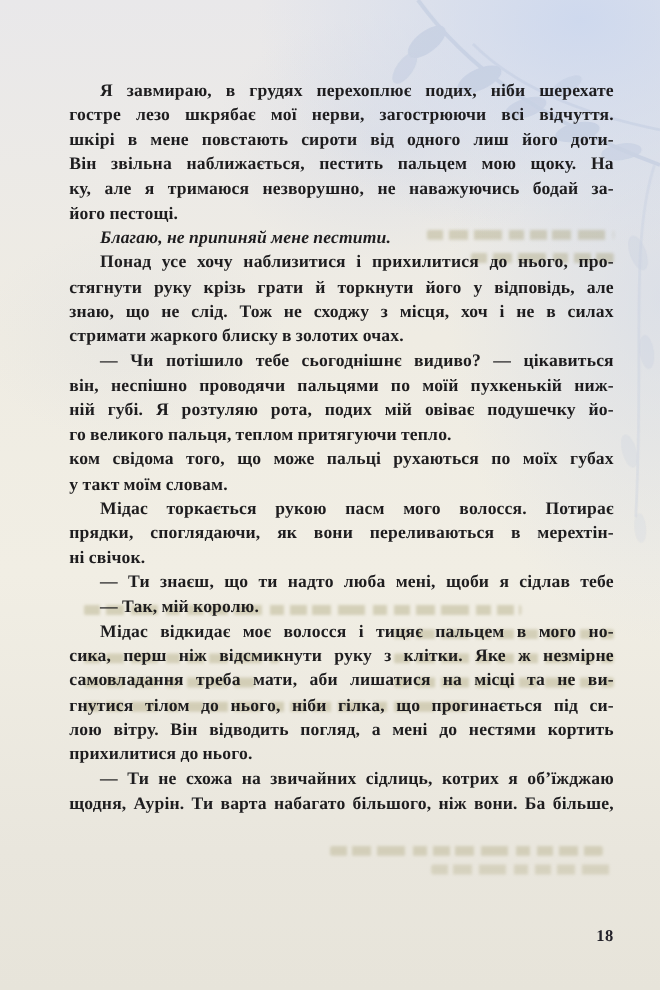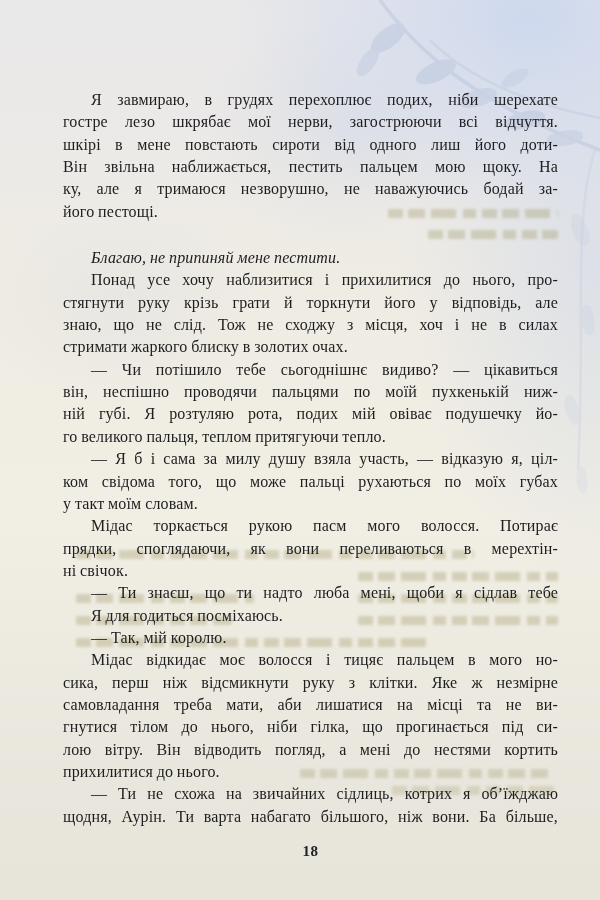--- a/index.html
+++ b/index.html
@@ -52,45 +52,46 @@
   .g5b{ left: 358px; top: 594px; width: 200px; }
   .g6a{ left:  76px; top: 616px; width: 156px; }
   .g6b{ left: 358px; top: 616px; width: 200px; }
   .g7 { left:  76px; top: 638px; width: 350px; }
   .g8 { left: 300px; top: 769px; width: 248px; opacity: 0.26; }
   .g9 { left: 392px; top: 786px; width: 164px; opacity: 0.22; }
 
   
   .text-column {
     position: absolute;
-    left: 63px; top: 89px;
+    left: 63px; top: 72px;
     width: 495px;
     color: #1e1d1f;
     font-size: 16px;
     letter-spacing: 0.15px;
     word-spacing: -0.4px;
+    font-weight: bold;
   }
   .line {
     height: 22.35px;
     line-height: 22.35px;
     white-space: normal;
     overflow: visible;
   }
   .line.just {
     text-align: justify;
     text-align-last: justify;
   }
   .line.indent { text-indent: 28px; }
-  .line.italic { font-style: italic; margin-top: 24px; }
+  .line.italic { font-style: italic; }
 
   .page-number {
     position: absolute;
     left: 63px; top: 843px;
     width: 495px;
-    text-align: center;
+    text-align: right;
     font-size: 15px;
     font-weight: 700;
     color: #23222a;
     letter-spacing: 0.5px;
   }
 </style>
 </head>
 <body>
 
 <div class="page">
@@ -135,28 +136,26 @@
       <div class="line">його пестощі.</div>
       <div class="line indent italic">Благаю, не припиняй мене пестити.</div>
       <div class="line indent just">Понад усе хочу наблизитися і прихилитися до нього, про-</div>
       <div class="line just">стягнути руку крізь грати й торкнути його у відповідь, але</div>
       <div class="line just">знаю, що не слід. Тож не сходжу з місця, хоч і не в силах</div>
       <div class="line">стримати жаркого блиску в золотих очах.</div>
       <div class="line indent just">— Чи потішило тебе сьогоднішнє видиво? — цікавиться</div>
       <div class="line just">він, неспішно проводячи пальцями по моїй пухкенькій ниж-</div>
       <div class="line just">ній губі. Я розтуляю рота, подих мій овіває подушечку йо-</div>
       <div class="line">го великого пальця, теплом притягуючи тепло.</div>
-      <div class="line indent just">— Я б і сама за милу душу взяла участь, — відказую я, ціл-</div>
       <div class="line just">ком свідома того, що може пальці рухаються по моїх губах</div>
       <div class="line">у такт моїм словам.</div>
       <div class="line indent just">Мідас торкається рукою пасм мого волосся. Потирає</div>
       <div class="line just">прядки, споглядаючи, як вони переливаються в мерехтін-</div>
       <div class="line">ні свічок.</div>
       <div class="line indent just">— Ти знаєш, що ти надто люба мені, щоби я сідлав тебе</div>
-      <div class="line indent">Я для годиться посміхаюсь.</div>
       <div class="line indent">— Так, мій королю.</div>
       <div class="line indent just">Мідас відкидає моє волосся і тицяє пальцем в мого но-</div>
       <div class="line just">сика, перш ніж відсмикнути руку з клітки. Яке ж незмірне</div>
       <div class="line just">самовладання треба мати, аби лишатися на місці та не ви-</div>
       <div class="line just">гнутися тілом до нього, ніби гілка, що прогинається під си-</div>
       <div class="line just">лою вітру. Він відводить погляд, а мені до нестями кортить</div>
       <div class="line">прихилитися до нього.</div>
       <div class="line indent just">— Ти не схожа на звичайних сідлиць, котрих я об’їжджаю</div>
       <div class="line just">щодня, Аурін. Ти варта набагато більшого, ніж вони. Ба більше,</div>
     </div>

